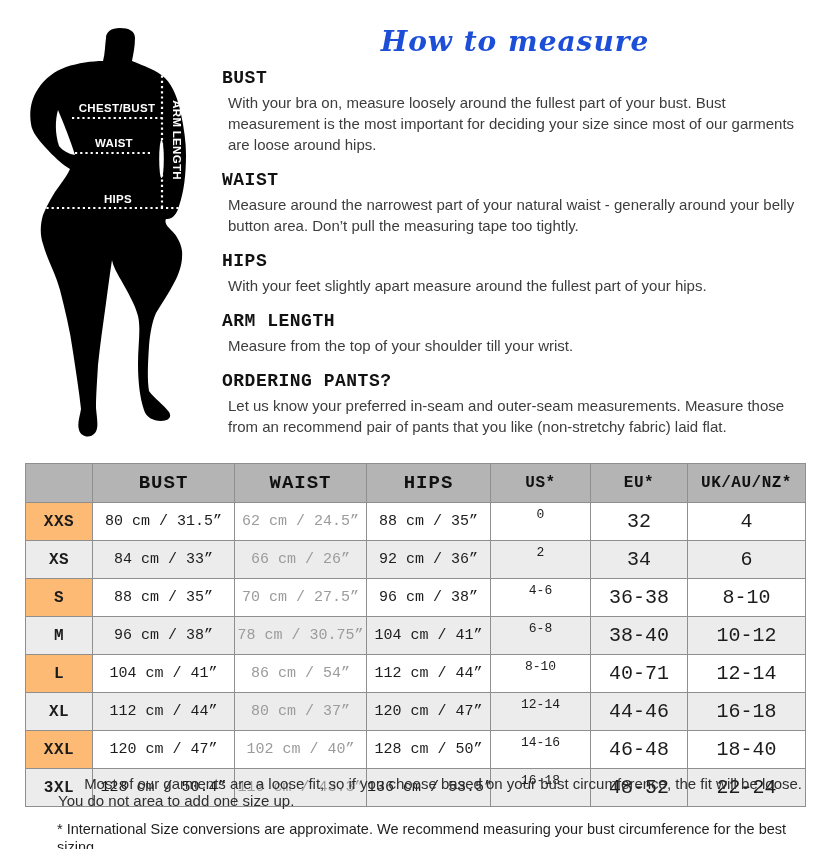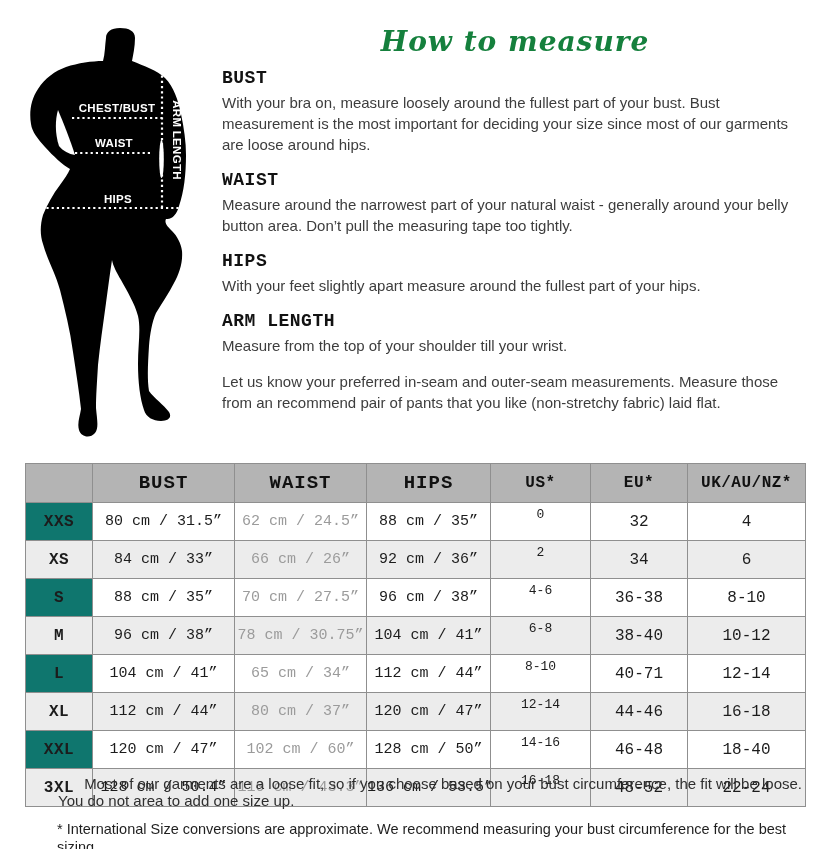--- a/index.html
+++ b/index.html
@@ -6,51 +6,51 @@
   .page {
     position:relative; width:820px; height:849px; background:#fff;
     font-family:"Liberation Sans", sans-serif; overflow:hidden;
   }
   
   .figure-wrap { position:absolute; left:25px; top:22px; width:190px; height:420px; }
   
   .howto { position:absolute; left:222px; top:24px; width:586px; }
   .howto-title {
     text-align:center; font-family:"DejaVu Serif", serif; font-style:italic;
-    font-weight:600; font-size:28px; letter-spacing:1px; color:#15803d;
+    font-weight:600; font-size:28px; letter-spacing:1px; color:#1d4ed8;
     margin:0 0 8px 0; line-height:36px;
   }
   .sec-heading {
     font-family:"Liberation Mono", monospace; font-weight:700; font-size:18px;
     letter-spacing:0.5px; color:#121212; margin:0 0 4px 0; line-height:20px;
   }
   .sec-body {
-    font-size:15px; line-height:21px; color:#3d3d3d; margin:0 0 15px 0;
+    font-size:15px; line-height:21px; color:#3d3d3d; margin:0 0 15px 6px;
   }
   
   .size-table {
     position:absolute; left:25px; top:463px; width:780px;
     border-collapse:collapse; table-layout:fixed;
     font-family:"Liberation Mono", monospace;
   }
   .size-table th, .size-table td {
     border:1px solid #8f8f8f; text-align:center; vertical-align:middle;
     padding:0; overflow:hidden; white-space:nowrap;
   }
   .size-table thead th { background:#b4b4b4; height:38px; color:#111; font-weight:700; }
   .size-table thead th.col-main { font-size:19px; letter-spacing:1px; }
   .size-table thead th.col-intl { font-size:16px; letter-spacing:0.5px; }
   .size-table tbody td { height:33px; font-size:15px; color:#1c1c1c; background:#ffffff; }
   .size-table tbody tr:nth-child(even) td { background:#ececec; }
   .size-table tbody td.size-cell {
-    background:#0f766e; font-size:16px; font-weight:600; letter-spacing:0.5px;
+    background:#fdba74; font-size:16px; font-weight:600; letter-spacing:0.5px;
   }
   .size-table tbody td.cell-waist { color:#9b9b9b; }
   .size-table tbody td.cell-us { font-size:13px; vertical-align:top; padding-top:4px; }
-  .size-table tbody td.cell-eu, .size-table tbody td.cell-uk { font-size:16px; }
+  .size-table tbody td.cell-eu, .size-table tbody td.cell-uk { font-size:20px; }
   
   .note-fit {
     position:absolute; left:58px; top:775px; width:744px;
     font-size:15px; line-height:17px; color:#2e2e2e;
   }
   .note-fit .line1 { padding-left:12px;text-align:right; }
   .note-conv {
     position:absolute; left:57px; top:820px; width:760px;
     font-size:14.5px; line-height:18px; color:#1f1f1f;
   }
@@ -88,20 +88,21 @@
 
     <h3 class="sec-heading">WAIST</h3>
     <p class="sec-body">Measure around the narrowest part of your natural waist - generally around your belly button area. Don’t pull the measuring tape too tightly.</p>
 
     <h3 class="sec-heading">HIPS</h3>
     <p class="sec-body">With your feet slightly apart measure around the fullest part of your hips.</p>
 
     <h3 class="sec-heading">ARM LENGTH</h3>
     <p class="sec-body">Measure from the top of your shoulder till your wrist.</p>
 
+    <h3 class="sec-heading">ORDERING PANTS?</h3>
     <p class="sec-body">Let us know your preferred in-seam and outer-seam measurements. Measure those from an recommend pair of pants that you like (non-stretchy fabric) laid flat.</p>
   </div>
 
   <table class="size-table">
     <colgroup>
       <col style="width:67px">
         <col style="width:142px">
         <col style="width:132px">
       <col style="width:124px">
         <col style="width:100px">
@@ -152,39 +153,39 @@
           <td class="cell-bust">96 cm / 38”</td>
           <td class="cell-waist">78 cm / 30.75”</td>
           <td class="cell-hips">104 cm / 41”</td>
           <td class="cell-us">6-8</td>
           <td class="cell-eu">38-40</td>
           <td class="cell-uk">10-12</td>
         </tr>
         <tr>
           <td class="size-cell">L</td>
           <td class="cell-bust">104 cm / 41”</td>
-          <td class="cell-waist">65 cm / 34”</td>
+          <td class="cell-waist">86 cm / 54”</td>
           <td class="cell-hips">112 cm / 44”</td>
           <td class="cell-us">8-10</td>
           <td class="cell-eu">40-71</td>
           <td class="cell-uk">12-14</td>
         </tr>
         <tr>
           <td class="size-cell">XL</td>
           <td class="cell-bust">112 cm / 44”</td>
           <td class="cell-waist">80 cm / 37”</td>
           <td class="cell-hips">120 cm / 47”</td>
           <td class="cell-us">12-14</td>
           <td class="cell-eu">44-46</td>
           <td class="cell-uk">16-18</td>
         </tr>
         <tr>
           <td class="size-cell">XXL</td>
           <td class="cell-bust">120 cm / 47”</td>
-          <td class="cell-waist">102 cm / 60”</td>
+          <td class="cell-waist">102 cm / 40”</td>
           <td class="cell-hips">128 cm / 50”</td>
           <td class="cell-us">14-16</td>
           <td class="cell-eu">46-48</td>
           <td class="cell-uk">18-40</td>
         </tr>
         <tr>
           <td class="size-cell">3XL</td>
           <td class="cell-bust">128 cm / 50.4”</td>
           <td class="cell-waist">110 cm / 43.3”</td>
           <td class="cell-hips">136 cm / 53.5”</td>

